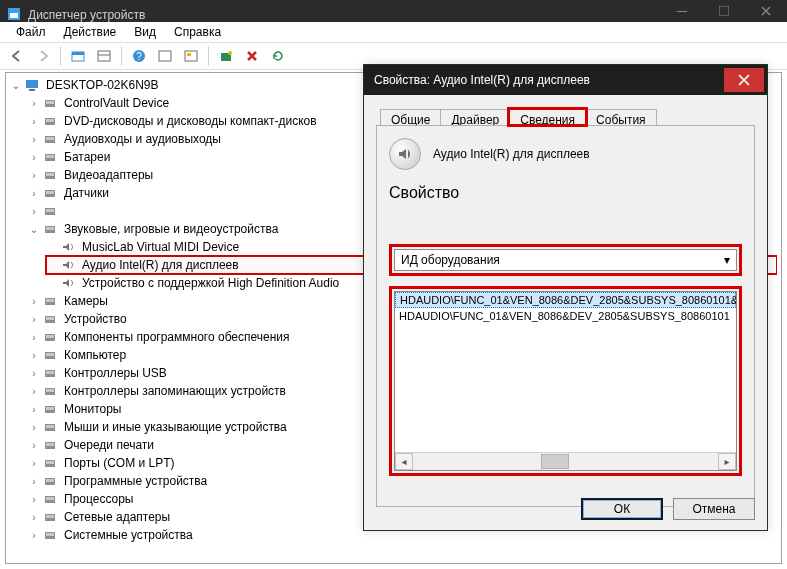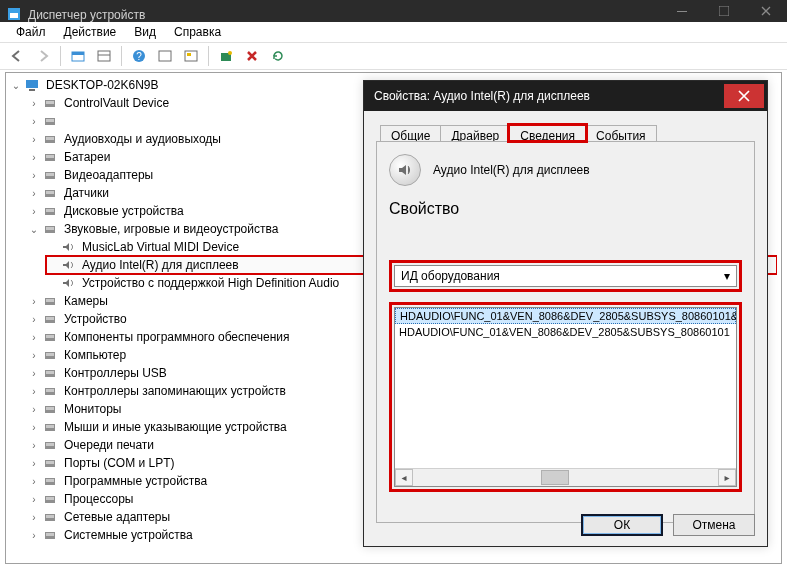--- a/index.html
+++ b/index.html
@@ -26,21 +26,21 @@
   .tree ul { list-style:none; }
   .tree > ul { padding-left: 0; }
   .tree ul ul { padding-left: 18px; }
   .node { display:flex; align-items:center; height:18px; white-space:nowrap; }
   .toggle { width:12px; height:12px; margin-right:2px; display:flex; align-items:center; justify-content:center; color:#6b6b6b; font-size:10px; }
   .node-icon { width:16px; height:16px; margin-right:4px; display:flex; align-items:center; justify-content:center; }
   .node-label { padding: 1px 2px; }
   .hl-red { border:2px solid #d40000; padding:0 2px; background:#fafafa; }
 
   
-  .props { position:absolute; left:363px; top:80px; width:405px; height:467px; border:1px solid #2b2b2b; background:#f0f0f0; box-shadow: 0 0 10px rgba(0,0,0,.15); }
+  .props { position:absolute; left:363px; top:64px; width:405px; height:467px; border:1px solid #2b2b2b; background:#f0f0f0; box-shadow: 0 0 10px rgba(0,0,0,.15); }
   .props-title { height:30px; background:#1e1e1e; color:#fff; display:flex; align-items:center; padding-left:10px; }
   .props-title .ttxt { flex:1; font-size:12px; }
   .props-close { width:40px; height:24px; background:#c33; color:#fff; display:flex; align-items:center; justify-content:center; font-size:14px; margin-right:3px; }
   .tabs { display:flex; margin:6px 0 0 16px; height:24px; }
   .tab { border:1px solid #b0b0b0; border-bottom:none; padding:3px 10px 0 10px; font-size:12px; background:#f0f0f0; position:relative; margin-right:-1px;margin-top:8px; }
   .tab.active { background:#f0f0f0; z-index:2; }
   .tab.hl { outline:3px solid #d40000; outline-offset:-1px; z-index:3; }
   .tab-panel { border:1px solid #b0b0b0; margin:0 12px 12px 12px; padding:12px 12px 10px 12px; background:#f0f0f0; height:382px; position:relative; }
   .dev-row { display:flex; align-items:center; gap:12px; margin-bottom:14px; }
   .dev-icon { width:32px; height:32px; border-radius:50%; background:radial-gradient(circle at 35% 35%, #fff, #c8c8c8); border:1px solid #a8a8a8; display:flex;align-items:center;justify-content:center; }
@@ -189,20 +189,21 @@
             </li>
             <li>
               <div class="node">
                 <span class="toggle">›</span>
                 <span class="node-icon">
                   <svg width="14" height="14">
                     <rect x="2" y="4" width="10" height="7" fill="#8f8f8f"></rect>
                     <rect x="3" y="5" width="8" height="3" fill="#c8c8c8"></rect>
                   </svg>
                 </span>
+                <span class="node-label">DVD-дисководы и дисководы компакт-дисков</span>
               </div>
             </li>
             <li>
               <div class="node">
                 <span class="toggle">›</span>
                 <span class="node-icon">
                   <svg width="14" height="14">
                     <rect x="2" y="4" width="10" height="7" fill="#8f8f8f"></rect>
                     <rect x="3" y="5" width="8" height="3" fill="#c8c8c8"></rect>
                   </svg>
@@ -248,21 +249,20 @@
             </li>
             <li>
               <div class="node">
                 <span class="toggle">›</span>
                 <span class="node-icon">
                   <svg width="14" height="14">
                     <rect x="2" y="4" width="10" height="7" fill="#8f8f8f"></rect>
                     <rect x="3" y="5" width="8" height="3" fill="#c8c8c8"></rect>
                   </svg>
                 </span>
-                <span class="node-label">Дисковые устройства</span>
               </div>
             </li>
             <li>
               <div class="node">
                 <span class="toggle">⌄</span>
                 <span class="node-icon">
                   <svg width="14" height="14">
                     <rect x="2" y="4" width="10" height="7" fill="#8f8f8f"></rect>
                     <rect x="3" y="5" width="8" height="3" fill="#c8c8c8"></rect>
                   </svg>

